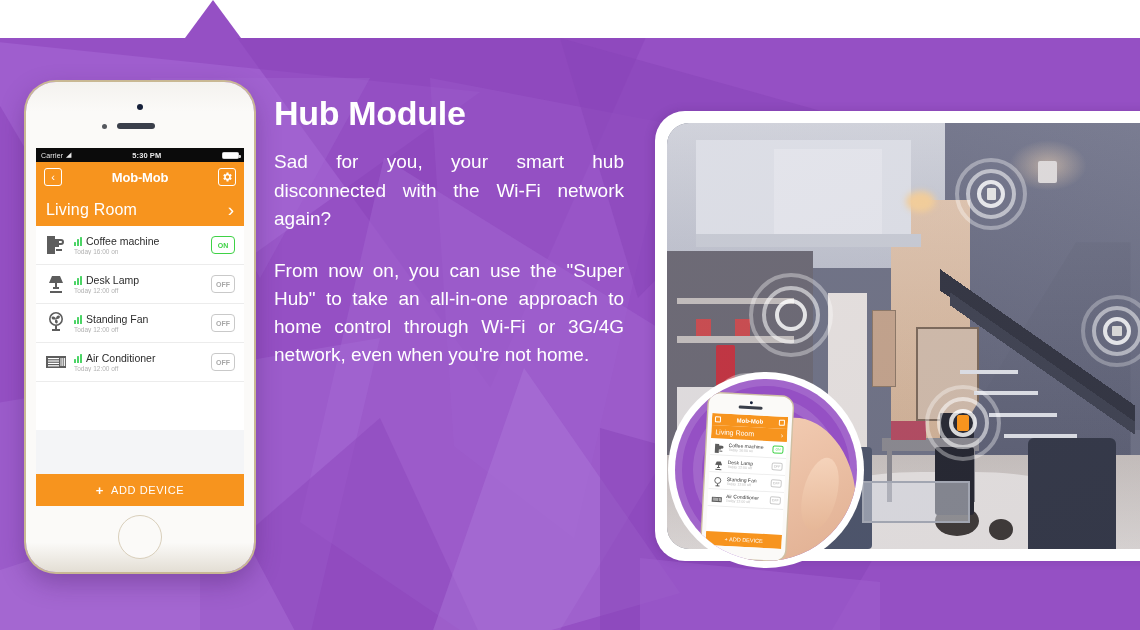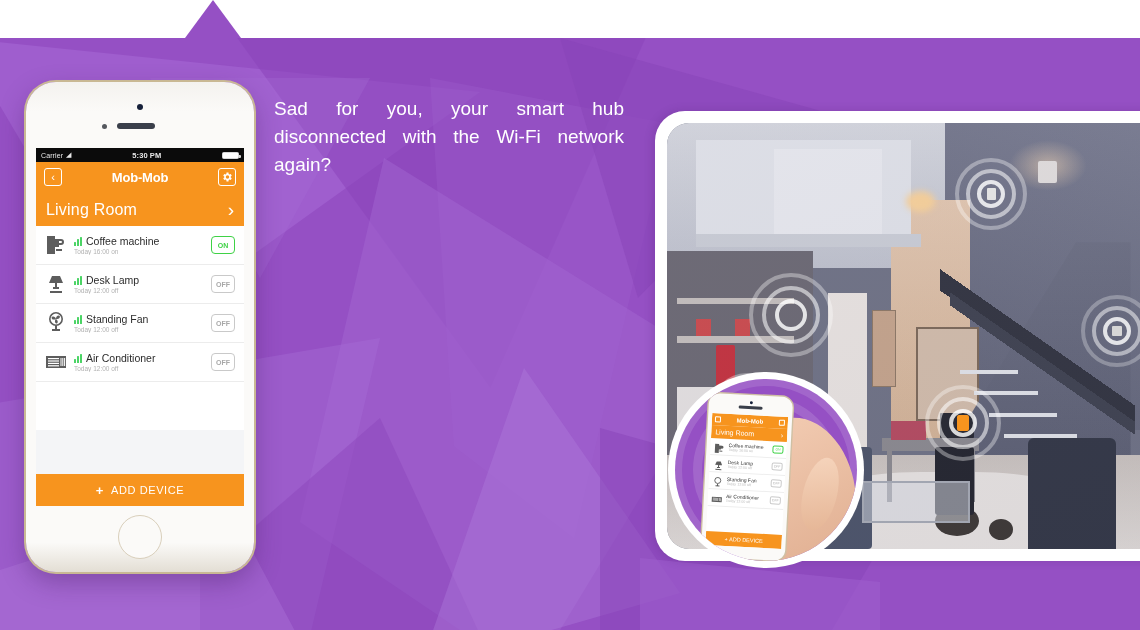--- a/index.html
+++ b/index.html
@@ -363,21 +363,23 @@
       <div class="add-device">
         <span class="add-plus">+</span>
         <span>ADD DEVICE</span>
       </div>
     </div>
 
     <div class="phone-home"></div>
   </div>
 
   <div class="textcol">
+    <div class="headline">Hub Module</div>
     <div class="para">Sad for you, your smart hub disconnected with the Wi-Fi network again?</div>
+    <div class="para">From now on, you can use the "Super Hub" to take an all-in-one approach to home control through Wi-Fi or 3G/4G network, even when you're not home.</div>
   </div>
 
   <div class="photo-frame">
     <div class="photo">
       <div class="ph-layer ph-ceiling"></div>
       <div class="ph-layer ph-wall-right"></div>
       <div class="ph-layer ph-warmwall"></div>
       <div class="ph-layer ph-loft"></div>
       <div class="ph-layer ph-loft2"></div>
       <div class="ph-layer ph-loftbeam"></div>

